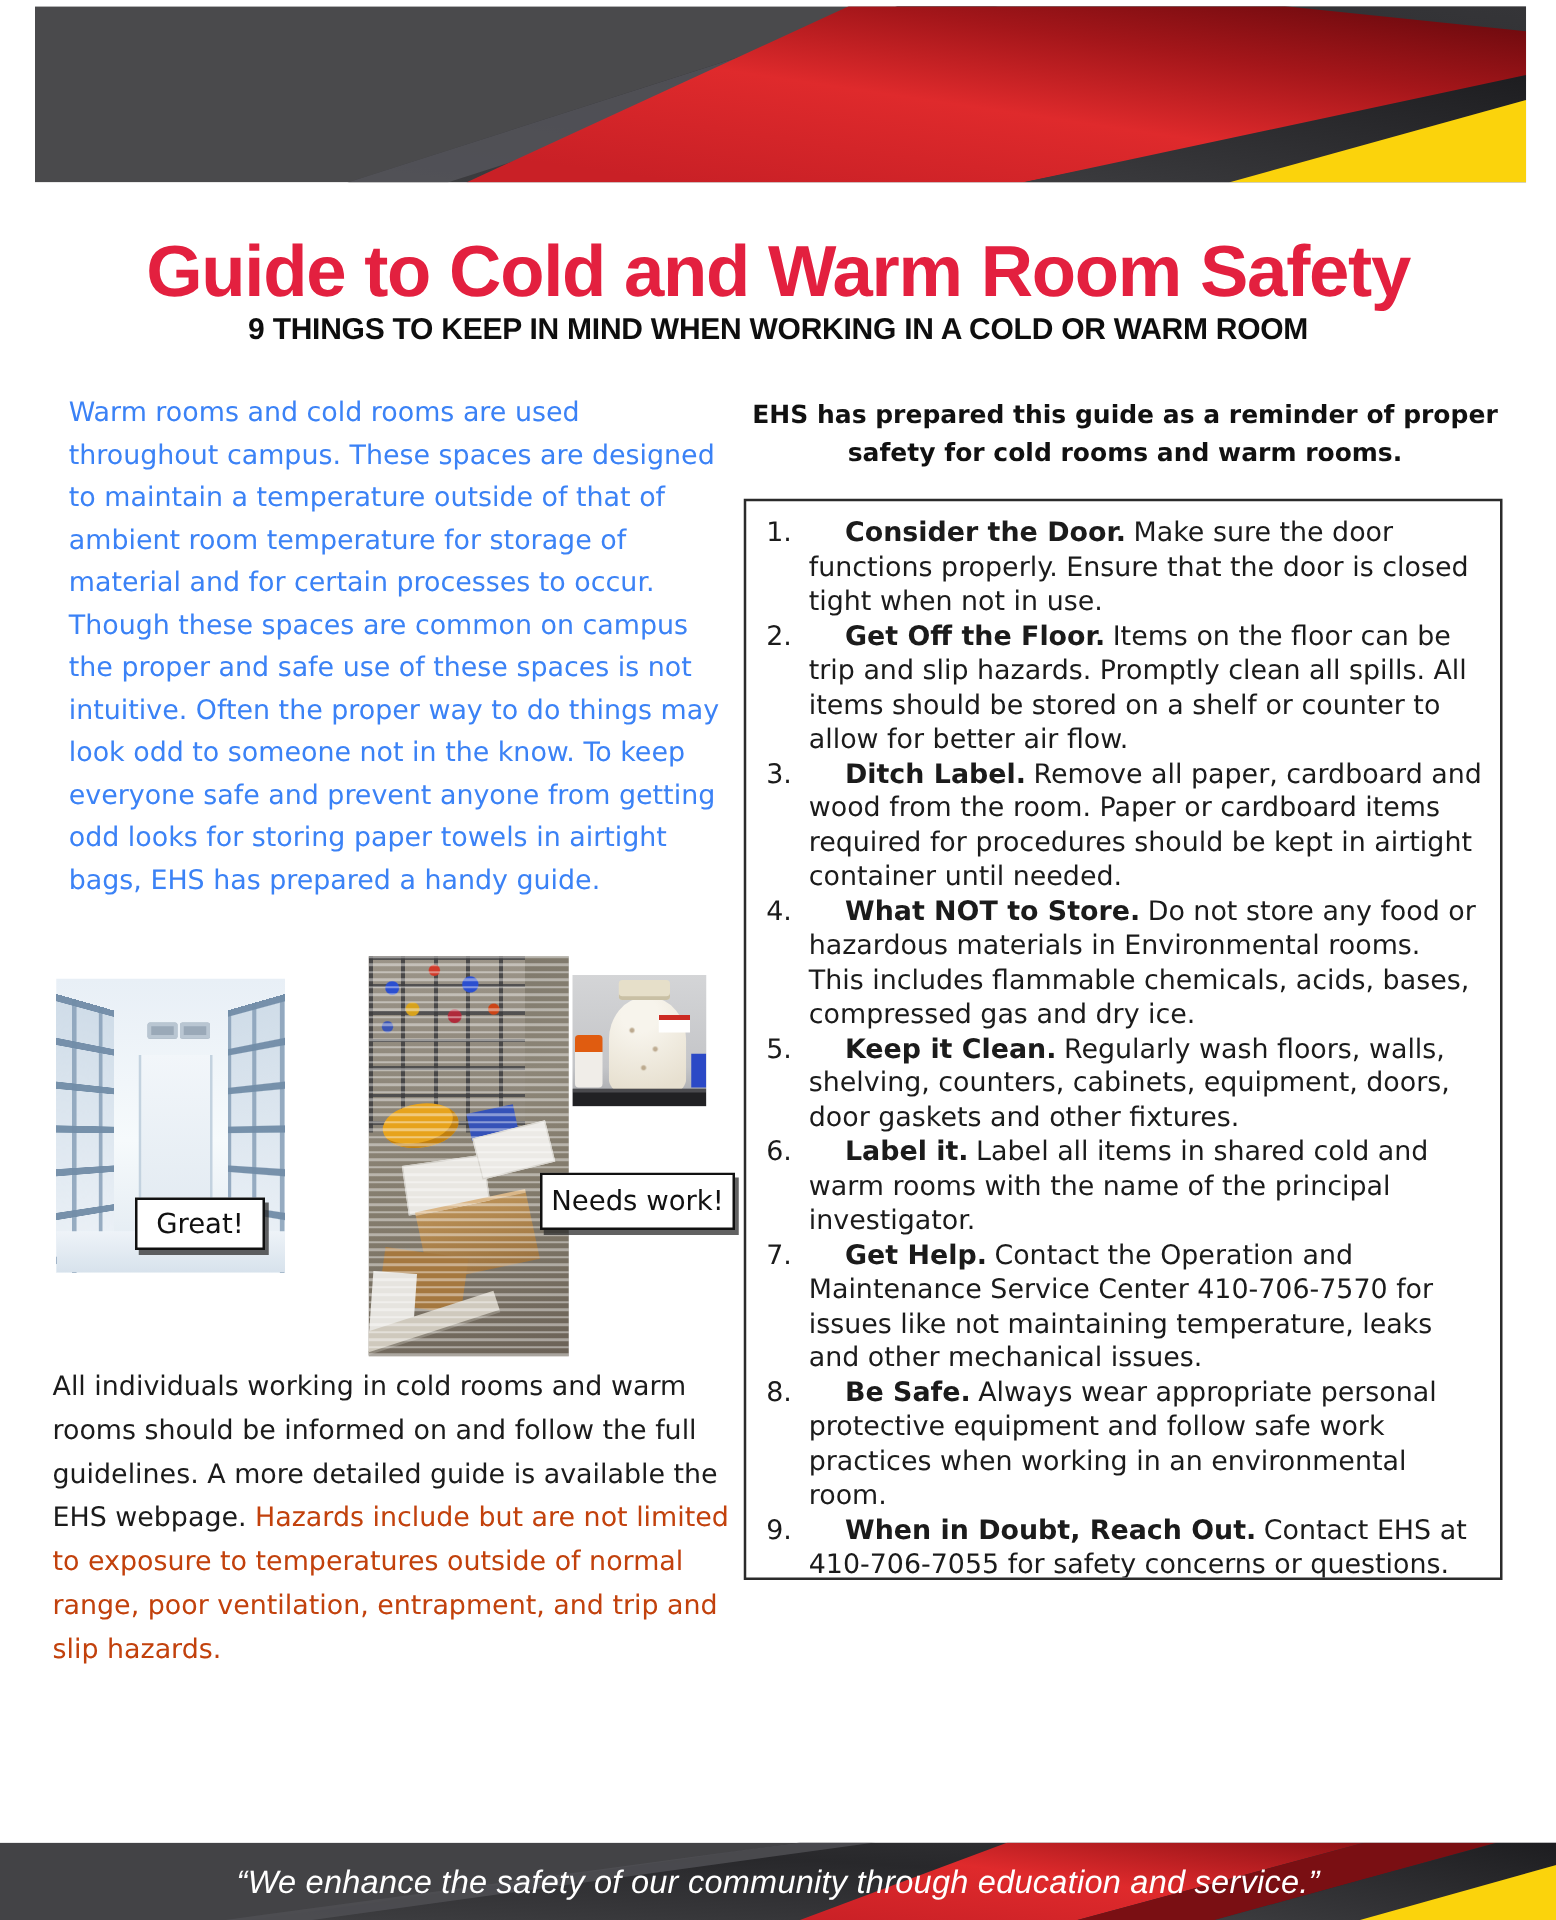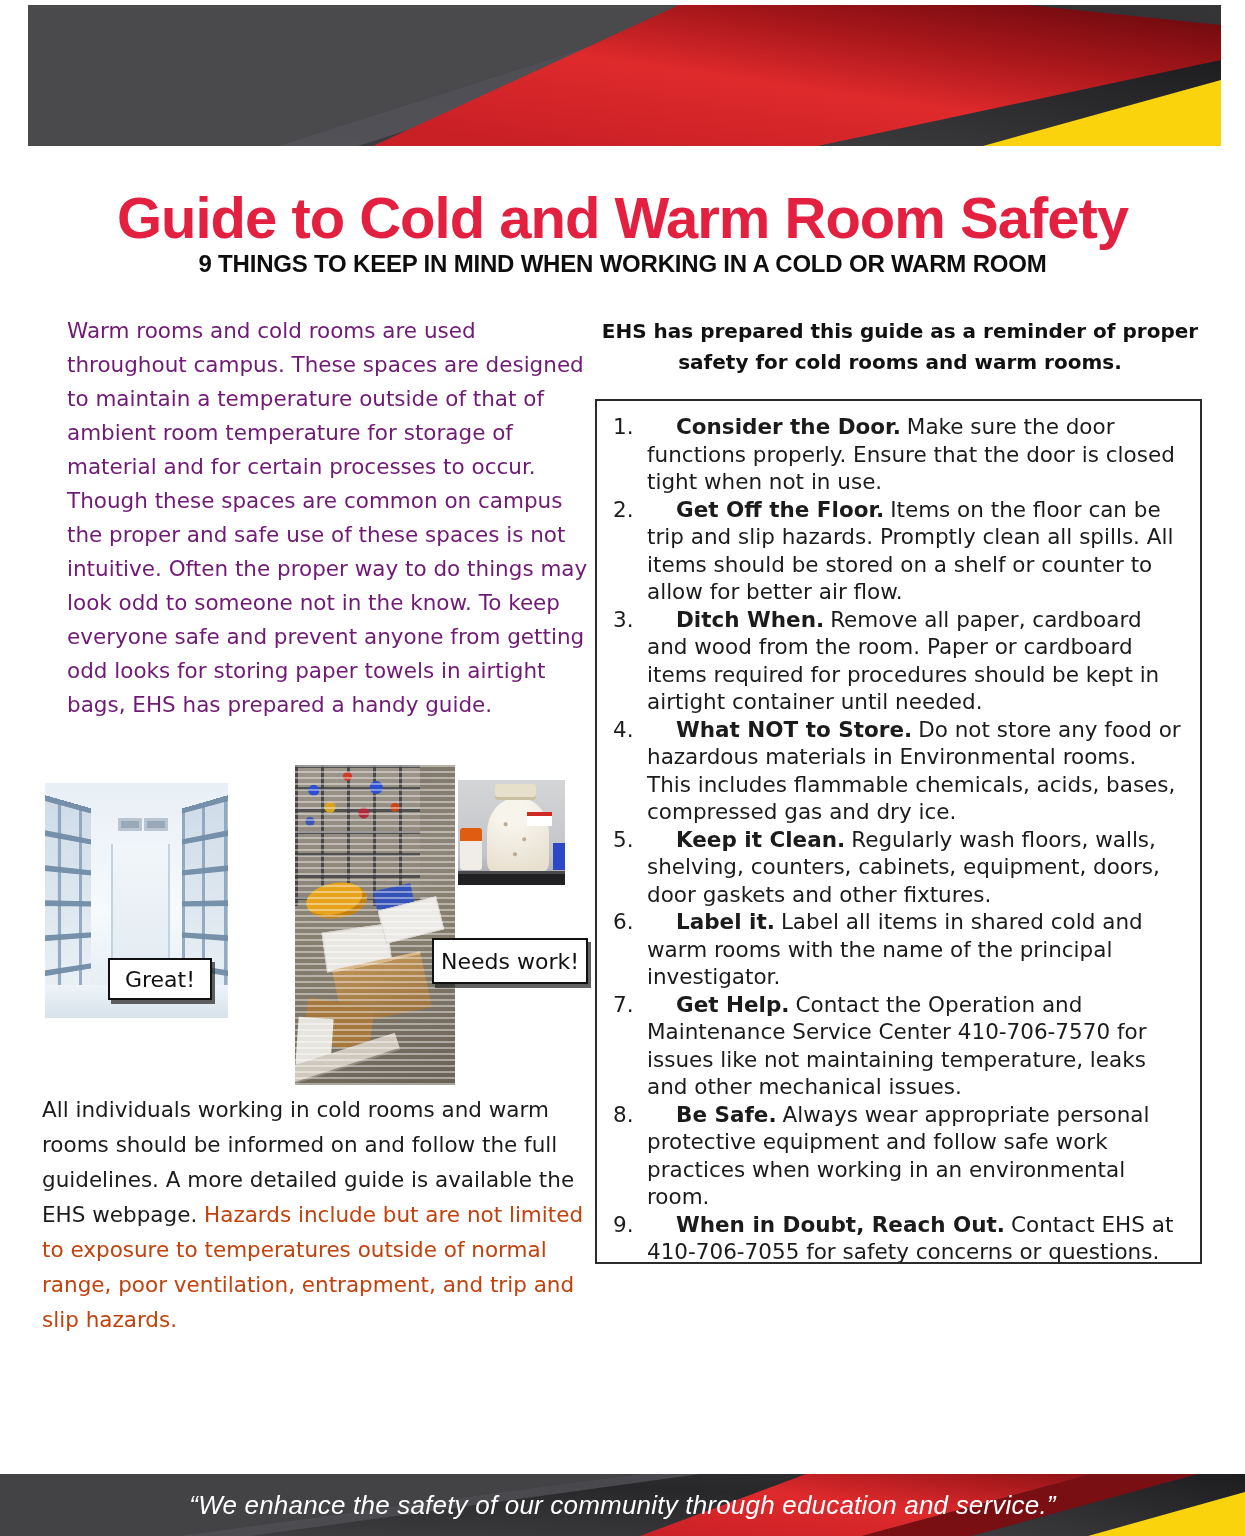--- a/index.html
+++ b/index.html
@@ -16,21 +16,21 @@
   
   .page-title{position:absolute;left:0;top:184px;width:100%;text-align:center;
               font-family:"Liberation Sans",sans-serif;font-weight:bold;font-size:58px;
               letter-spacing:-1px;color:#E3203F;}
   .page-subtitle{position:absolute;left:0;top:250px;width:100%;text-align:center;
               font-family:"Liberation Sans",sans-serif;font-weight:bold;font-size:24px;
               letter-spacing:-.2px;color:#0e0e0e;}
 
   
   .intro-par{position:absolute;left:55px;top:314px;width:535px;
-             font-size:21.5px;line-height:34px;color:#701a75;margin-left:12px;}
+             font-size:21.5px;line-height:34px;color:#3b82f6;}
   .right-intro{position:absolute;left:598px;top:316px;width:604px;text-align:center;
              font-weight:bold;font-size:20px;line-height:31px;color:#111;}
   .guide-box{position:absolute;left:595px;top:399px;width:607px;height:865px;
              border:2px solid #2b2b2b;box-sizing:border-box;overflow:hidden;background:#fff;}
   .guide-box ol{counter-reset:gi;list-style:none;margin:0;padding:12px 14px 12px 16px;}
   .guide-box li{counter-increment:gi;position:relative;padding-left:34px;
              font-size:21.5px;line-height:27.5px;color:#1b1b1b;}
   .guide-box li::before{content:counter(gi) ".";position:absolute;left:0;top:0;}
   .lead{font-weight:bold;margin-right:.28em;margin-left:29px;}
 
@@ -156,21 +156,21 @@
   <div class="page-subtitle">9 THINGS TO KEEP IN MIND WHEN WORKING IN A COLD OR WARM ROOM</div>
 
   <div class="intro-par">Warm rooms and cold rooms are used throughout campus. These spaces are designed to maintain a temperature outside of that of ambient room temperature for storage of material and for certain processes to occur. Though these spaces are common on campus the proper and safe use of these spaces is not intuitive. Often the proper way to do things may look odd to someone not in the know. To keep everyone safe and prevent anyone from getting odd looks for storing paper towels in airtight bags, EHS has prepared a handy guide.</div>
 
   <div class="right-intro">EHS has prepared this guide as a reminder of proper safety for cold rooms and warm rooms.</div>
 
   <div class="guide-box">
     <ol>
       <li><span class="lead">Consider the Door.</span><span>Make sure the door functions properly. Ensure that the door is closed tight when not in use.</span></li>
       <li><span class="lead">Get Off the Floor.</span><span>Items on the floor can be trip and slip hazards. Promptly clean all spills. All items should be stored on a shelf or counter to allow for better air flow.</span></li>
-      <li><span class="lead">Ditch When.</span><span>Remove all paper, cardboard and wood from the room. Paper or cardboard items required for procedures should be kept in airtight container until needed.</span></li>
+      <li><span class="lead">Ditch Label.</span><span>Remove all paper, cardboard and wood from the room. Paper or cardboard items required for procedures should be kept in airtight container until needed.</span></li>
       <li><span class="lead">What NOT to Store.</span><span>Do not store any food or hazardous materials in Environmental rooms. This includes flammable chemicals, acids, bases, compressed gas and dry ice.</span></li>
       <li><span class="lead">Keep it Clean.</span><span>Regularly wash floors, walls, shelving, counters, cabinets, equipment, doors, door gaskets and other fixtures.</span></li>
       <li><span class="lead">Label it.</span><span>Label all items in shared cold and warm rooms with the name of the principal investigator.</span></li>
       <li><span class="lead">Get Help.</span><span>Contact the Operation and Maintenance Service Center 410-706-7570 for issues like not maintaining temperature, leaks and other mechanical issues.</span></li>
       <li><span class="lead">Be Safe.</span><span>Always wear appropriate personal protective equipment and follow safe work practices when working in an environmental room.</span></li>
       <li><span class="lead">When in Doubt, Reach Out.</span><span>Contact EHS at 410-706-7055 for safety concerns or questions.</span></li>
     </ol>
   </div>
 
   <div class="images-row">

